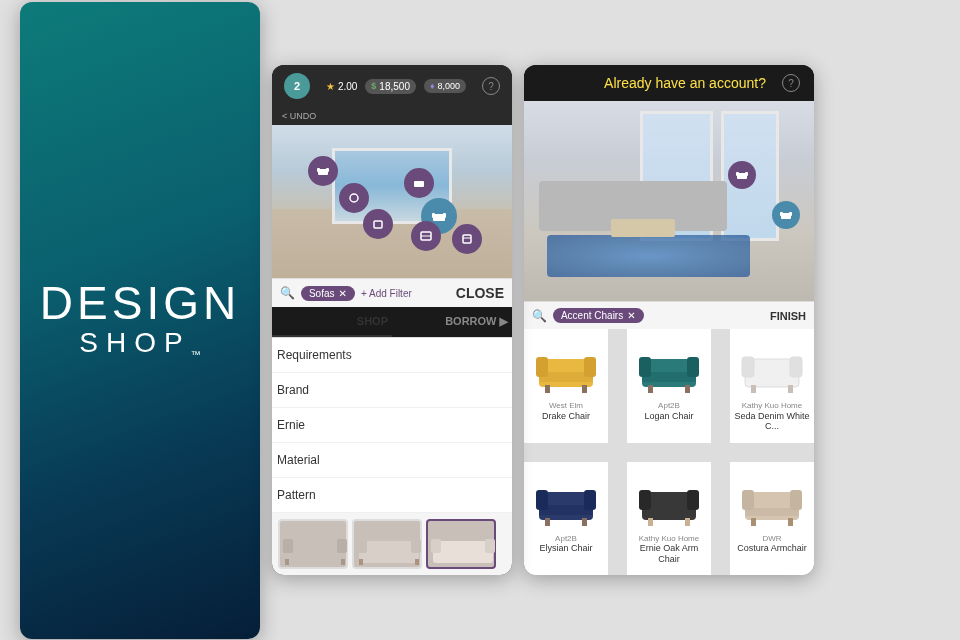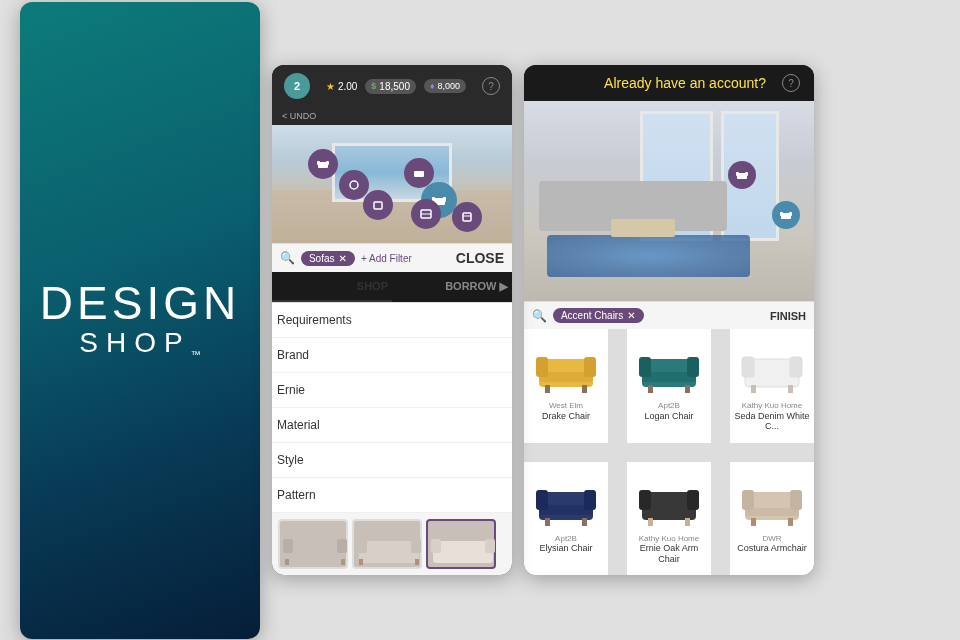--- a/index.html
+++ b/index.html
@@ -523,21 +523,20 @@
     <div class="shop-borrow-tabs">
       <div class="tab-shop active">SHOP</div>
       <div class="tab-borrow">BORROW ▶</div>
     </div>
 
     <div class="filter-menu">
       <div class="filter-item">Requirements</div>
       <div class="filter-item">Brand</div>
       <div class="filter-item">Ernie</div>
       <div class="filter-item">Material</div>
-      <div class="filter-item">Style</div>
       <div class="filter-item">Pattern</div>
     </div>
 
     <div class="screen2-items">
       <div class="sofa-thumb">
         <svg viewBox="0 0 70 50" width="70" height="50">
           <rect x="5" y="20" width="60" height="22" rx="3" fill="#c8c0b8"></rect>
           <rect x="3" y="18" width="10" height="14" rx="2" fill="#b8b0a8"></rect>
           <rect x="57" y="18" width="10" height="14" rx="2" fill="#b8b0a8"></rect>
           <rect x="5" y="38" width="4" height="6" fill="#a89888"></rect>

